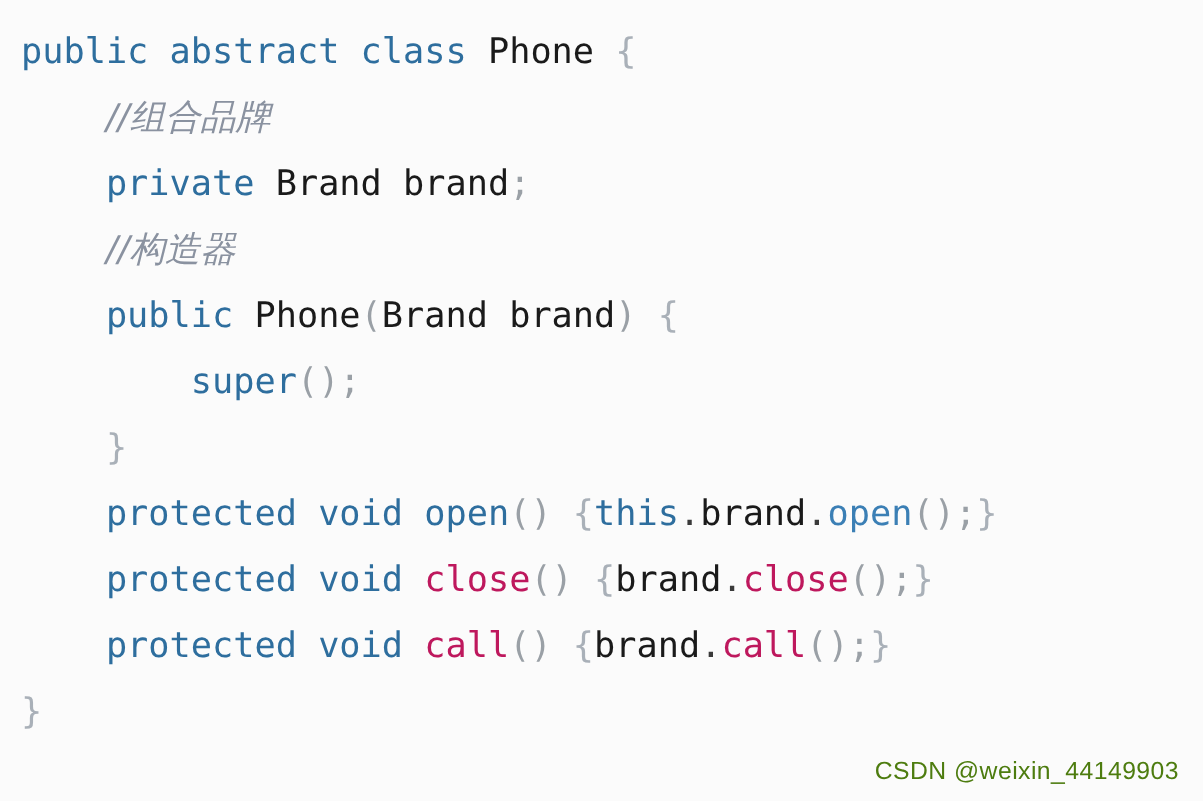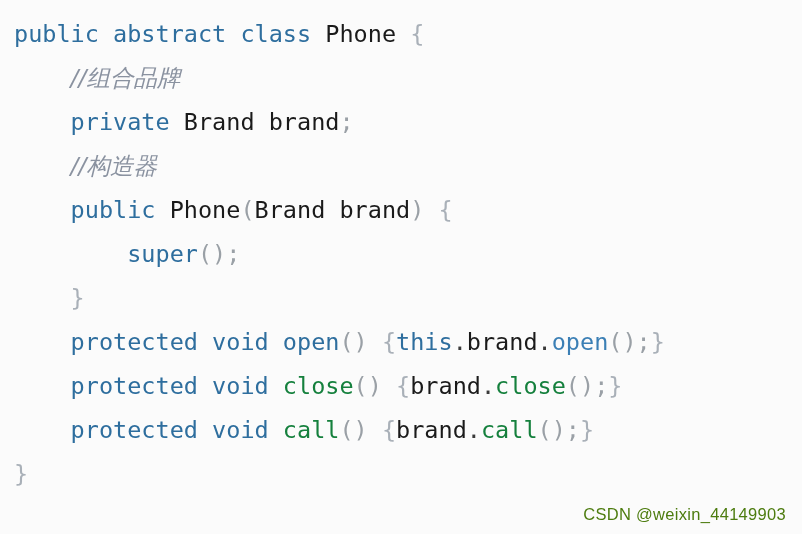--- a/index.html
+++ b/index.html
@@ -32,21 +32,21 @@
   
   .tok-keyword   { color: #2e6e9e; }
   .tok-plain     { color: #1a1a1a; }
   .tok-comment   { color: #8a92a0; font-style: italic;
                    font-family: "DejaVu Sans", "Liberation Sans", sans-serif; }
   .tok-brace     { color: #a9b0b8; }
   .tok-punct     { color: #9aa0a6; }
   .tok-dot       { color: #3a3a3a; }
   .tok-method    { color: #2e6e9e; }
   .tok-call      { color: #3b7fb5; }
-  .tok-special   { color: #15803d; }
+  .tok-special   { color: #be185d; }
   .tok-operator  { color: #b08b5e; }
 
   #watermark {
     position: absolute;
     right: 16px;
     bottom: 10px;
     font-family: "Liberation Sans", "DejaVu Sans", sans-serif;
     font-size: 16.5px;
     color: #4d7c0f;
     letter-spacing: 0.3px;

